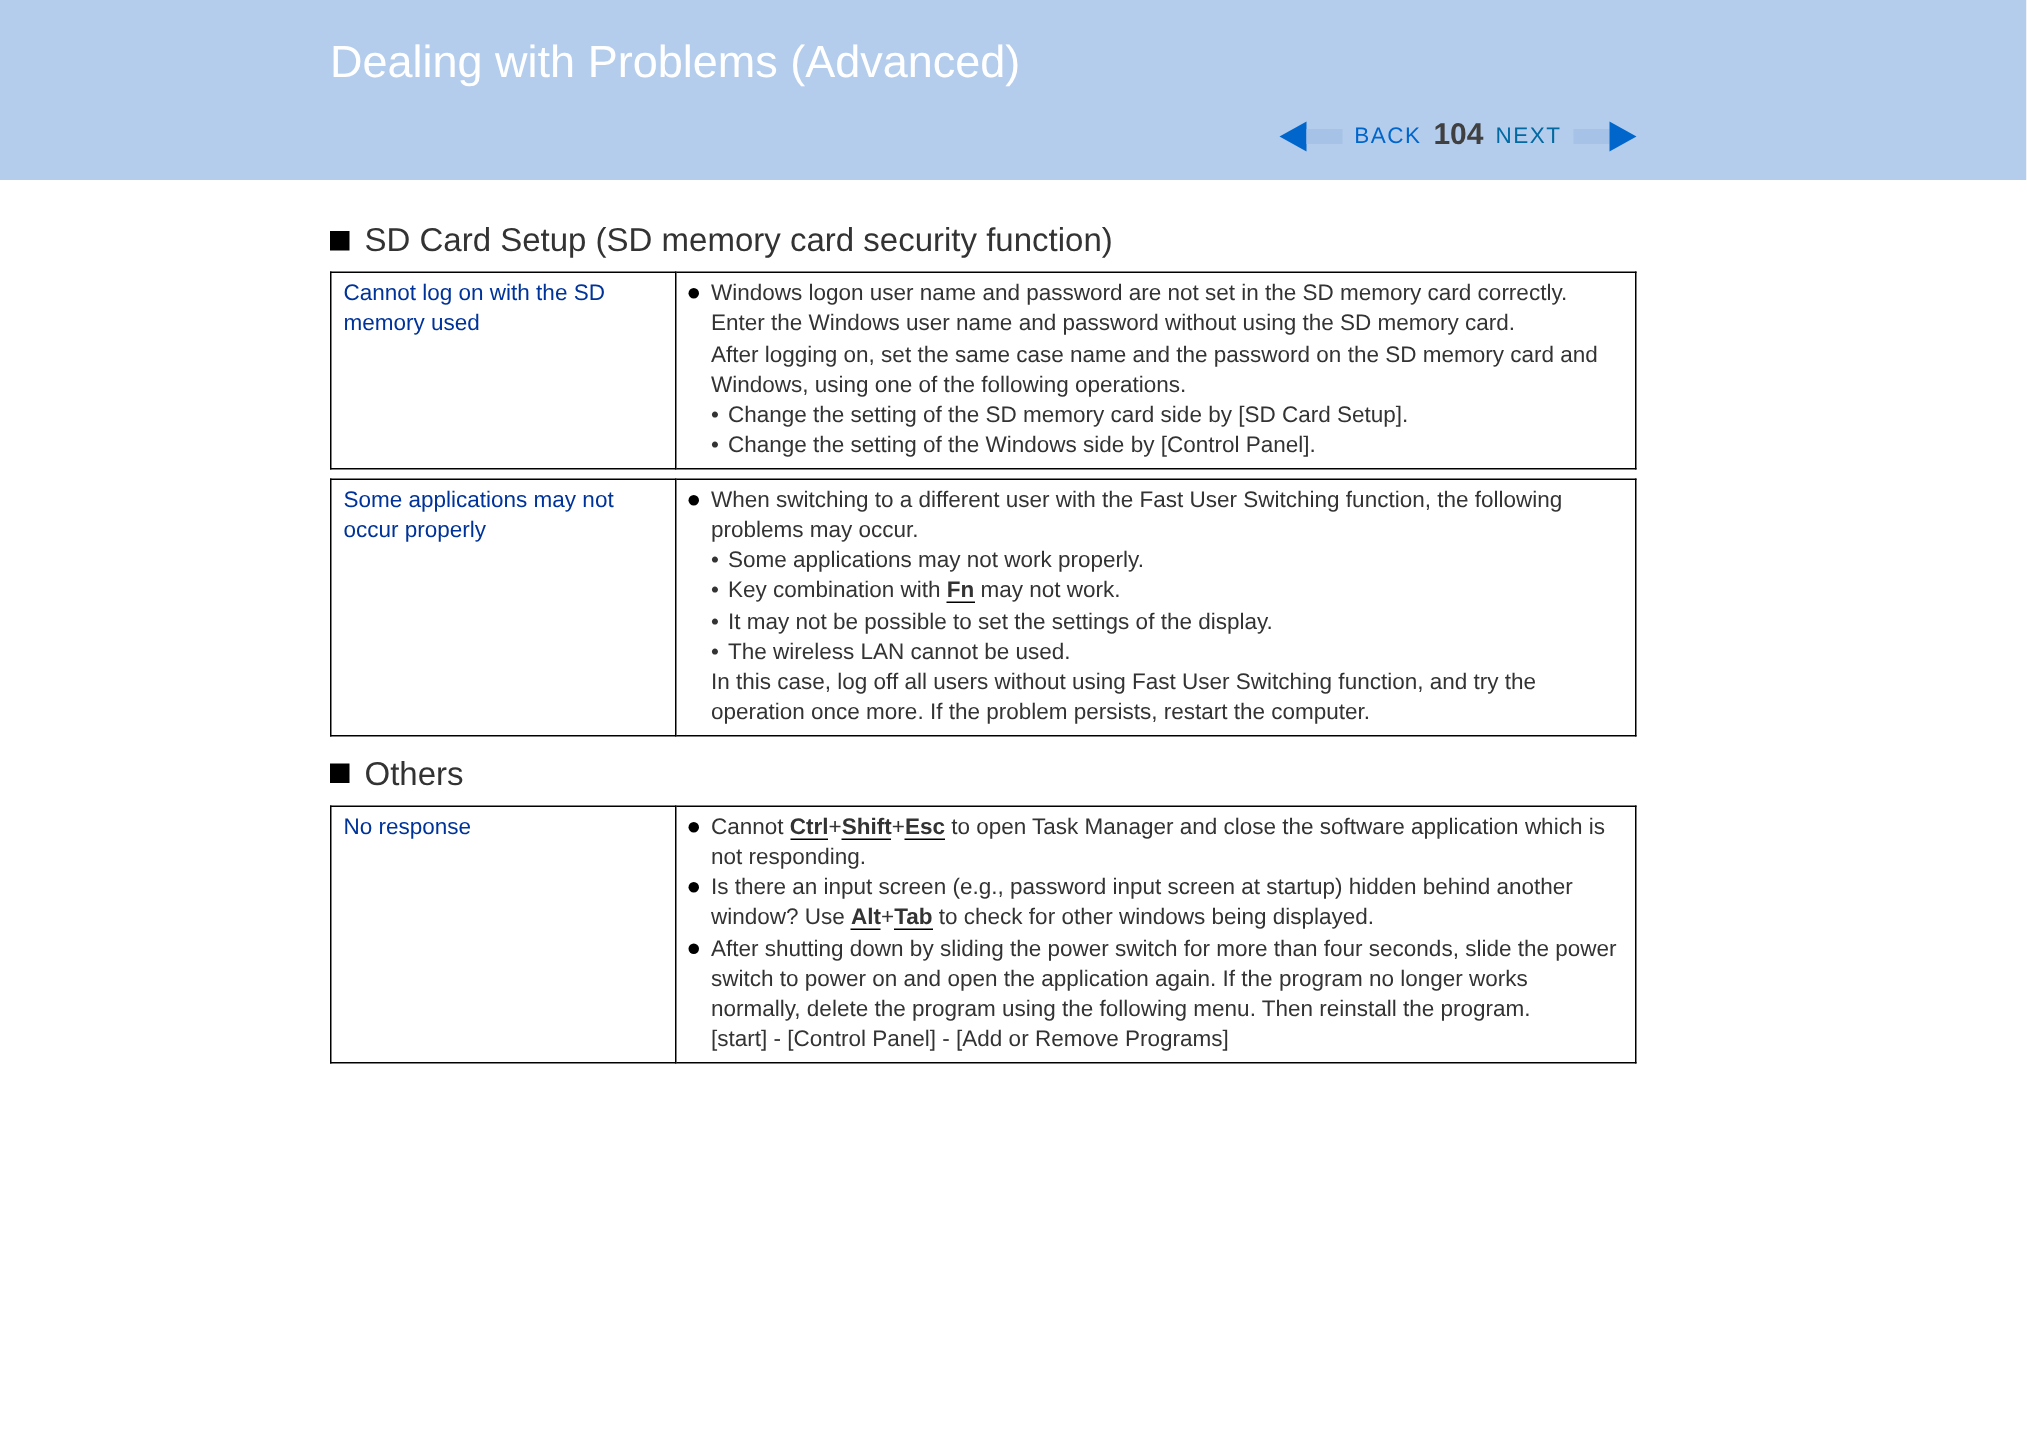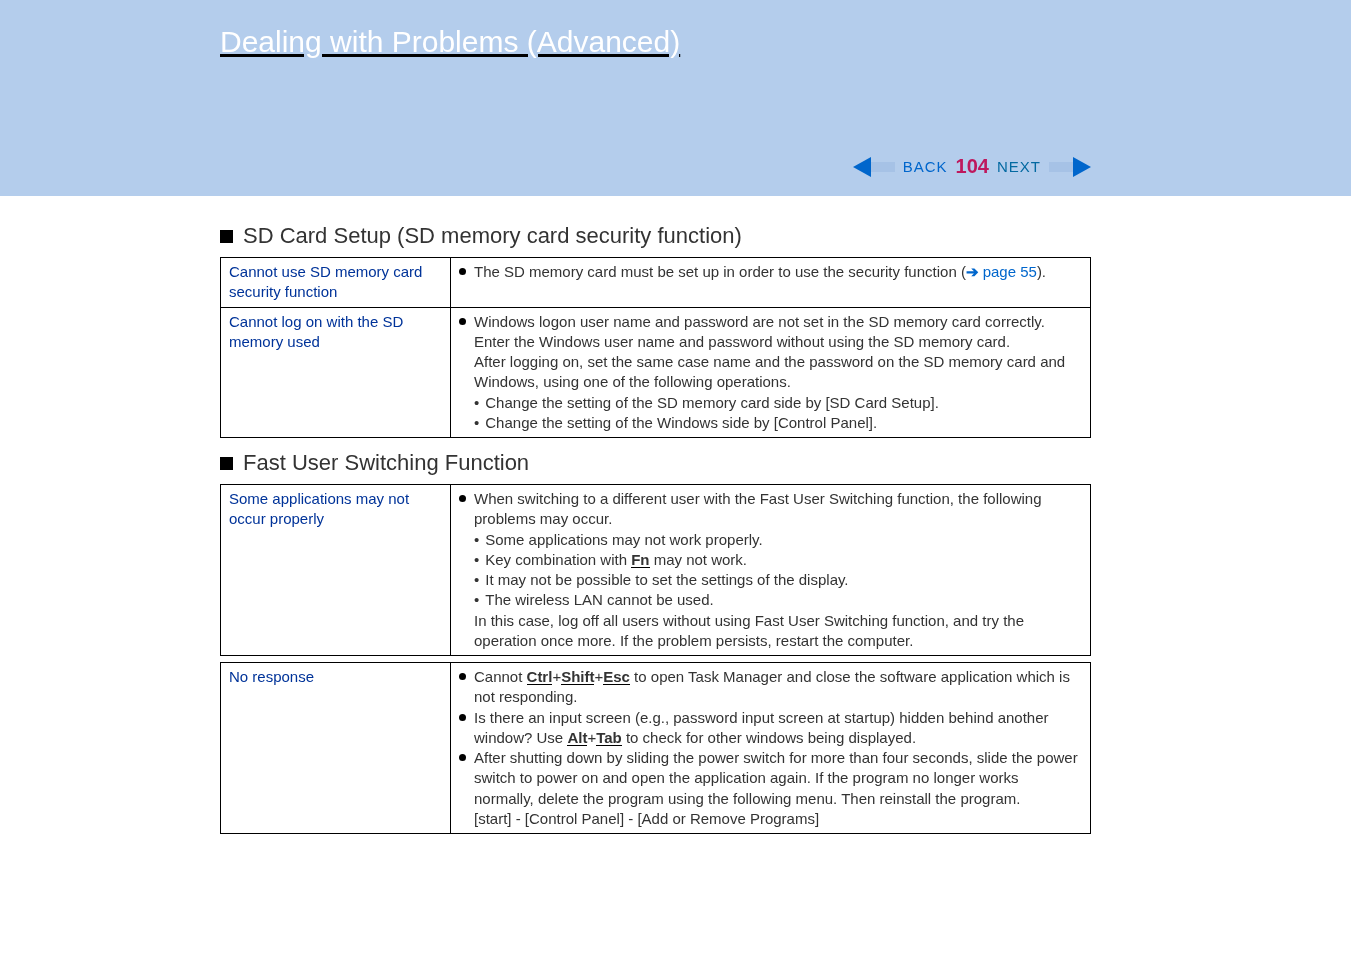--- a/index.html
+++ b/index.html
@@ -1,23 +1,23 @@
 <!DOCTYPE html>
 <html><head>
   <meta charset="utf-8">
   <style>
     * { margin: 0; padding: 0; box-sizing: border-box; }
     body { font-family: Arial, Helvetica, sans-serif; background: #fff; width: 1351px; }
     .page-container { background: #fff; padding-bottom: 40px; }
-    .header-band { background: #b4cdec; height: 196px; position: relative; text-decoration: underline; }
+    .header-band { background: #b4cdec; height: 120px; position: relative; }
     .page-title { color: #fff; font-size: 30px; padding: 25px 0 0 220px; font-weight: normal; }
     .nav-bar { position: absolute; right: 260px; bottom: 18px; display: flex; align-items: center; gap: 8px; }
     .nav-back { color: #0066cc; font-size: 15px; letter-spacing: 1px; }
     .nav-next { color: #0369a1; font-size: 15px; letter-spacing: 1px; }
-    .page-no { color: #be185d; font-size: 20px; font-weight: bold; }
+    .page-no { color: #404040; font-size: 20px; font-weight: bold; }
     .arrow-left { width: 0; height: 0; border-top: 10px solid transparent; border-bottom: 10px solid transparent; border-right: 18px solid #0066cc; }
     .arrow-left-stem { background: #a6c2e6; width: 24px; height: 10px; }
     .arrow-right { width: 0; height: 0; border-top: 10px solid transparent; border-bottom: 10px solid transparent; border-left: 18px solid #0066cc; }
     .arrow-right-stem { background: #a6c2e6; width: 24px; height: 10px; }
     .arrow-group { display: flex; align-items: center; cursor: pointer; }
     .content { padding: 15px 260px 0 220px; }
     .section-heading { display: flex; align-items: center; gap: 10px; margin: 12px 0 8px 0; }
     .sq { width: 13px; height: 13px; background: #000; flex-shrink: 0; }
     .section-heading span { font-size: 22px; color: #333; }
     table.problem-table { border-collapse: collapse; width: 100%; margin-bottom: 6px; }
@@ -54,31 +54,20 @@
   </div>
 
   <div class="content">
 
     <div class="section-heading">
       <div class="sq"></div>
       <span>SD Card Setup (SD memory card security function)</span>
     </div>
     <table class="problem-table">
       <tbody>
-          <tr>
-        <td class="problem-col">Cannot use SD memory card security function</td>
-        <td class="solution-col">
-          <div class="bullet-row">
-            <div class="bullet-dot"></div>
-            <div>
-              <span>The SD memory card must be set up in order to use the security function (</span><span class="arrow-link">➔ </span><span class="xref">page 55</span><span>).</span>
-            </div>
-          </div>
-        </td>
-      </tr>
       <tr>
         <td class="problem-col">Cannot log on with the SD memory used</td>
         <td class="solution-col">
           <div class="bullet-row">
             <div class="bullet-dot"></div>
             <div>
               <div>Windows logon user name and password are not set in the SD memory card correctly.</div>
               <div>Enter the Windows user name and password without using the SD memory card.</div>
               <div>After logging on, set the same case name and the password on the SD memory card and Windows, using one of the following operations.</div>
               <div class="sub-bullet-row">
@@ -89,24 +78,20 @@
                 <div class="sub-dot">•</div>
                 <div>Change the setting of the Windows side by [Control Panel].</div>
               </div>
             </div>
           </div>
         </td>
       </tr>
     </tbody>
       </table>
 
-    <div class="section-heading">
-      <div class="sq"></div>
-      <span>Fast User Switching Function</span>
-    </div>
     <table class="problem-table">
       <tbody>
           <tr>
         <td class="problem-col">Some applications may not occur properly</td>
         <td class="solution-col">
           <div class="bullet-row">
             <div class="bullet-dot"></div>
             <div>
               <div>When switching to a different user with the Fast User Switching function, the following problems may occur.</div>
               <div class="sub-bullet-row">
@@ -126,20 +111,24 @@
                     <div>The wireless LAN cannot be used.</div>
                   </div>
               <div>In this case, log off all users without using Fast User Switching function, and try the operation once more. If the problem persists, restart the computer.</div>
             </div>
           </div>
         </td>
       </tr>
     </tbody>
       </table>
 
+    <div class="section-heading">
+      <div class="sq"></div>
+      <span>Others</span>
+    </div>
     <table class="problem-table">
       <tbody>
           <tr>
         <td class="problem-col">No response</td>
         <td class="solution-col">
           <div class="bullet-row">
             <div class="bullet-dot"></div>
             <div>
               <span>Cannot </span><span class="keycap">Ctrl</span><span>+</span><span class="keycap">Shift</span><span>+</span><span class="keycap">Esc</span><span> to open Task Manager and close the software application which is not responding.</span>
             </div>

